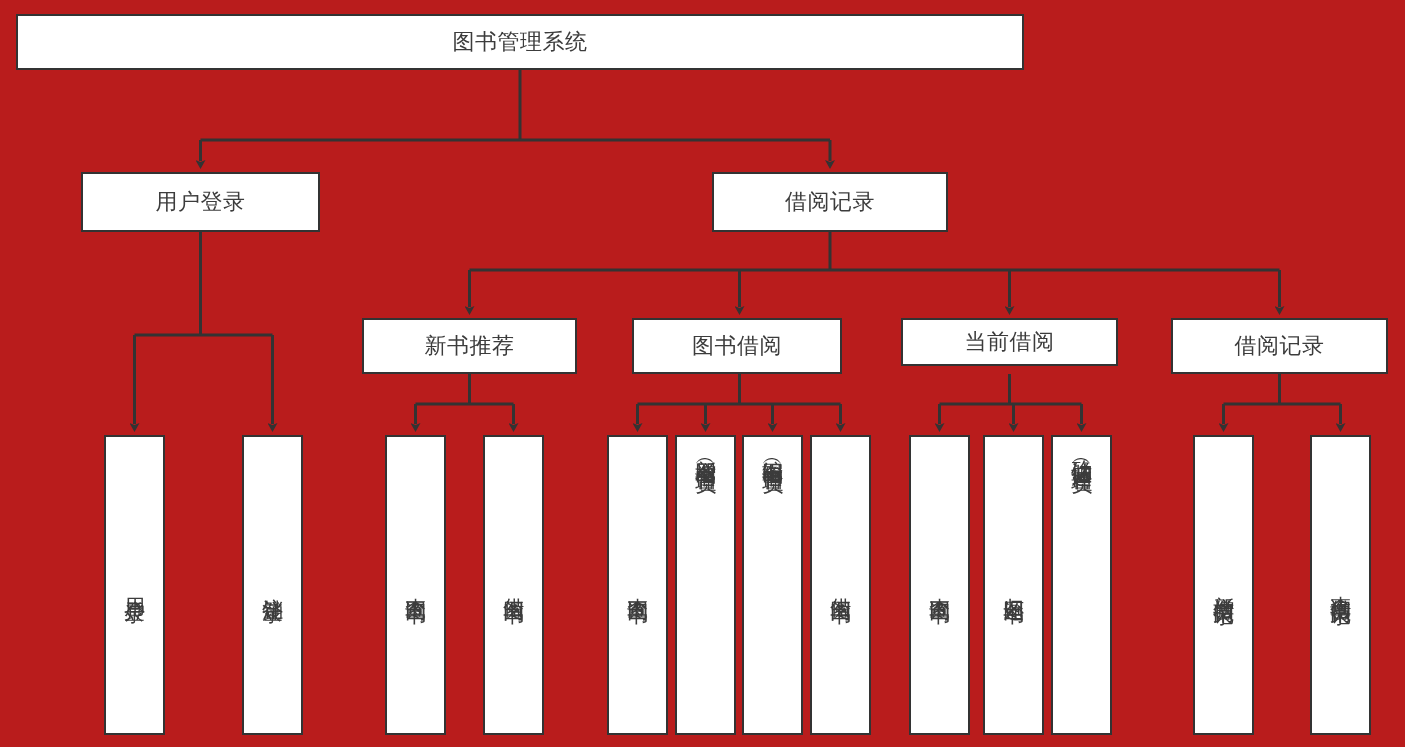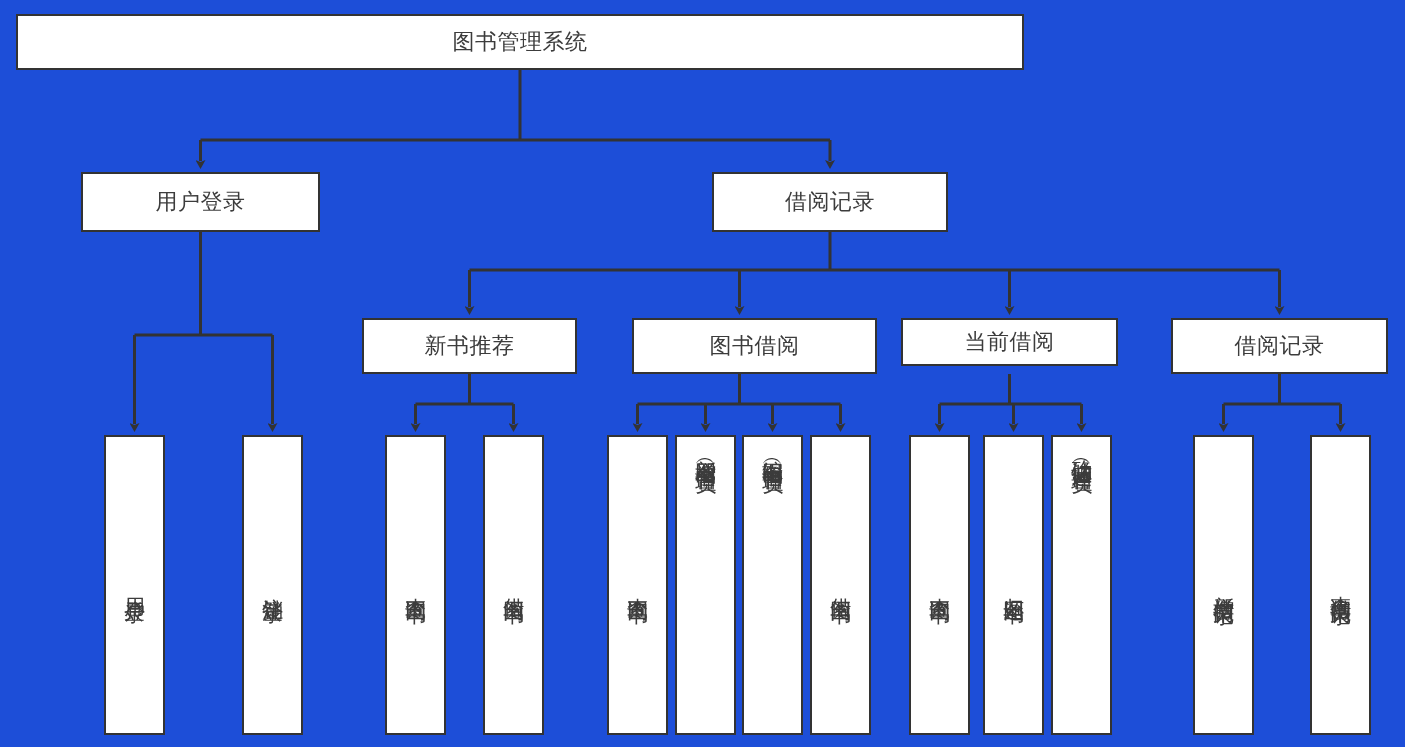--- a/index.html
+++ b/index.html
@@ -8,21 +8,21 @@
     padding: 0;
     background: #ffffff;
   }
   body {
     font-family: "Liberation Sans", "DejaVu Sans", sans-serif;
   }
   #diagram-canvas {
     position: relative;
     width: 1405px;
     height: 747px;
-    background: #1d4ed8;
+    background: #b91c1c;
     overflow: hidden;
   }
   svg.connectors {
     position: absolute;
     left: 0;
     top: 0;
     width: 1405px;
     height: 747px;
     pointer-events: none;
   }
@@ -120,21 +120,21 @@
       </div>
       <div class="node-box horizontal" style="left: 81px; top: 172px; width: 239px; height: 60px;">
         <span class="node-label">用户登录</span>
       </div>
       <div class="node-box horizontal" style="left: 712px; top: 172px; width: 236px; height: 60px;">
         <span class="node-label">借阅记录</span>
       </div>
       <div class="node-box horizontal" style="left: 362px; top: 318px; width: 215px; height: 56px;">
         <span class="node-label">新书推荐</span>
       </div>
-      <div class="node-box horizontal" style="left: 632px; top: 318px; width: 245px; height: 56px;">
+      <div class="node-box horizontal" style="left: 632px; top: 318px; width: 210px; height: 56px;">
         <span class="node-label">图书借阅</span>
       </div>
       <div class="node-box horizontal" style="left: 901px; top: 318px; width: 217px; height: 48px;">
         <span class="node-label">当前借阅</span>
       </div>
       <div class="node-box horizontal" style="left: 1171px; top: 318px; width: 217px; height: 56px;">
         <span class="node-label">借阅记录</span>
       </div>
       <div class="node-box vertical" style="left: 104px; top: 435px; width: 61px; height: 300px;">
         <span class="node-label">用户登录</span>

